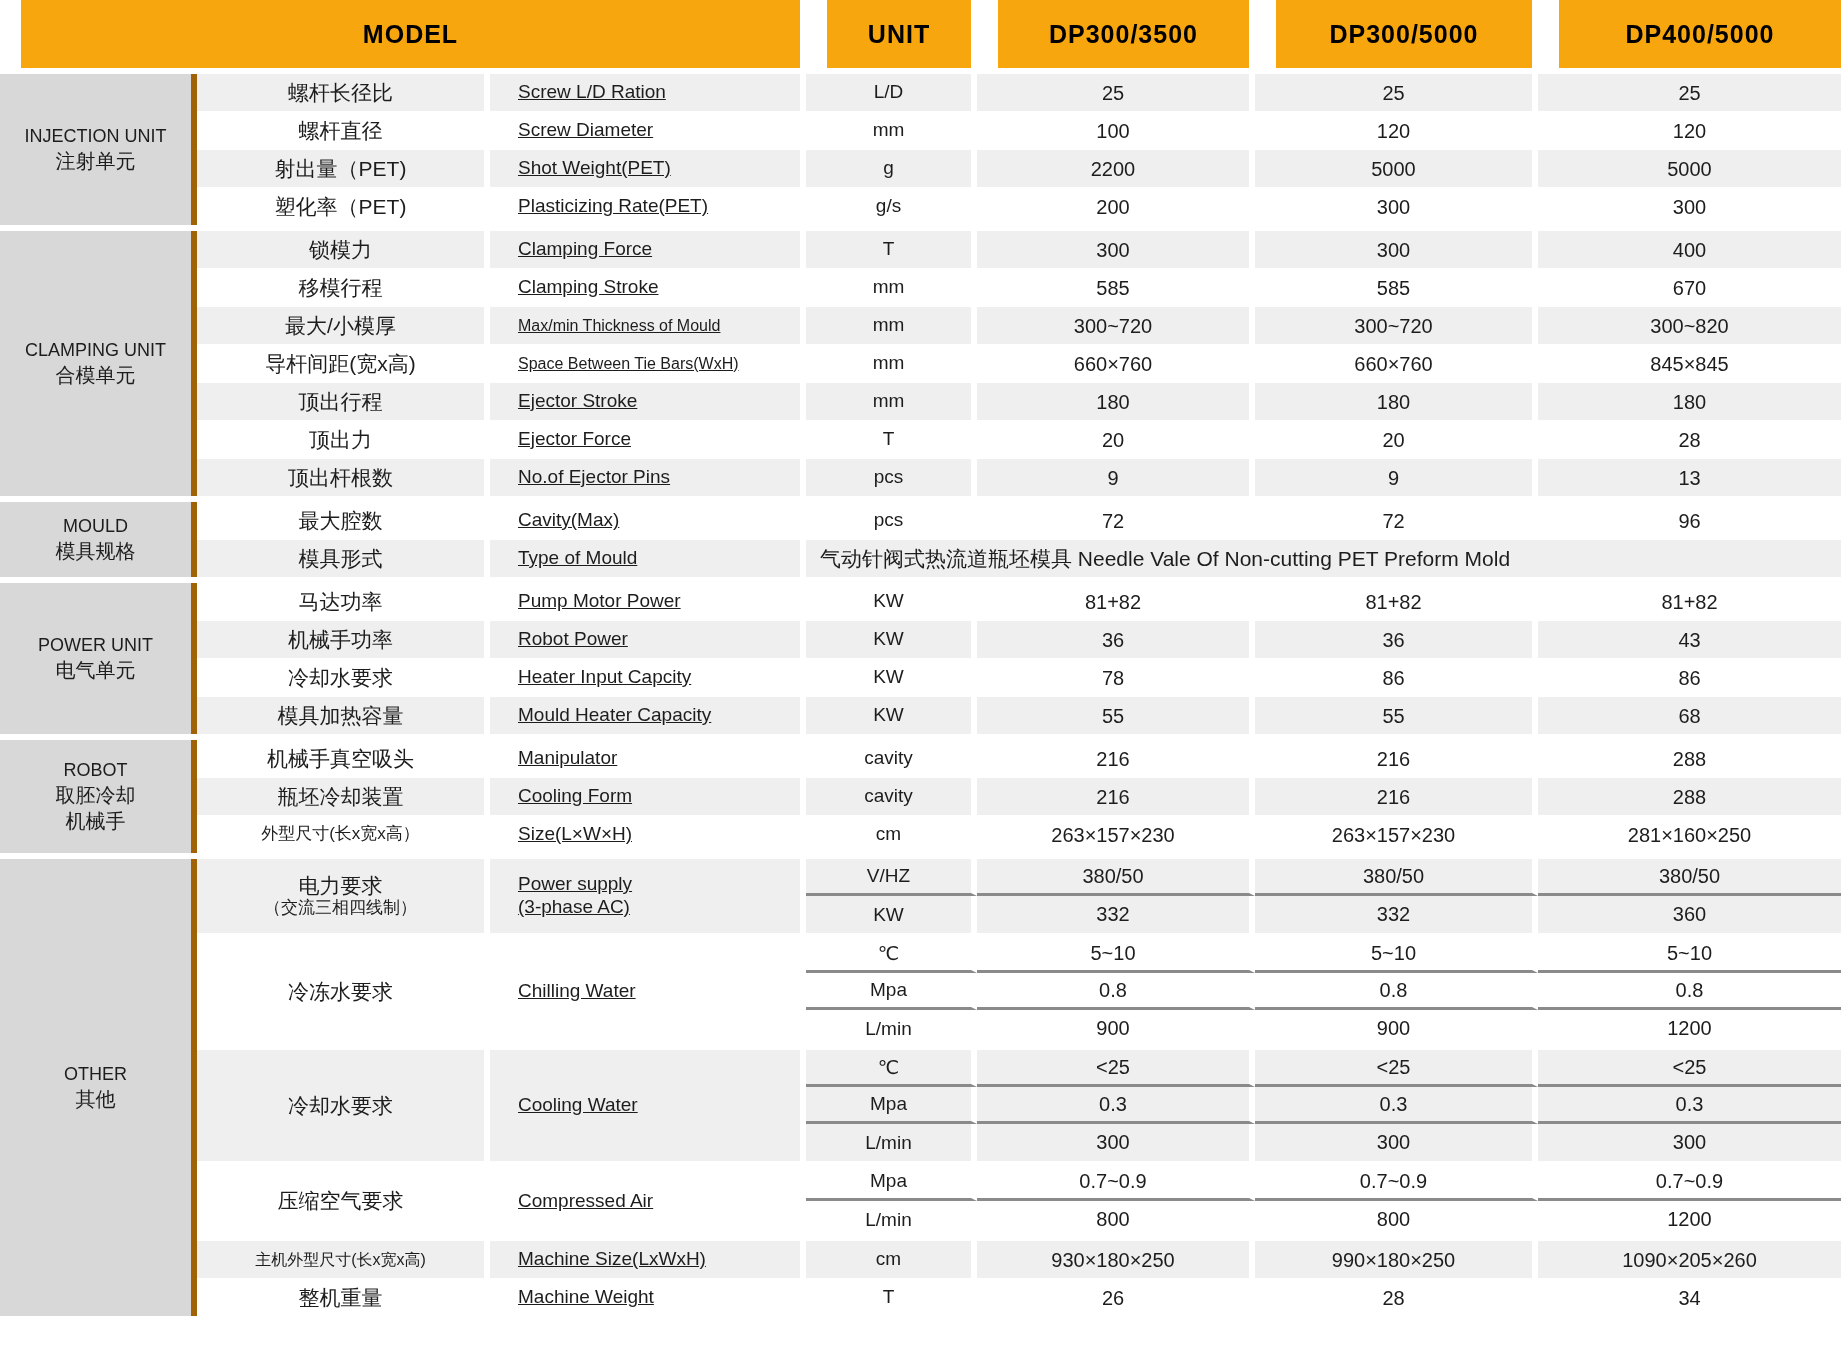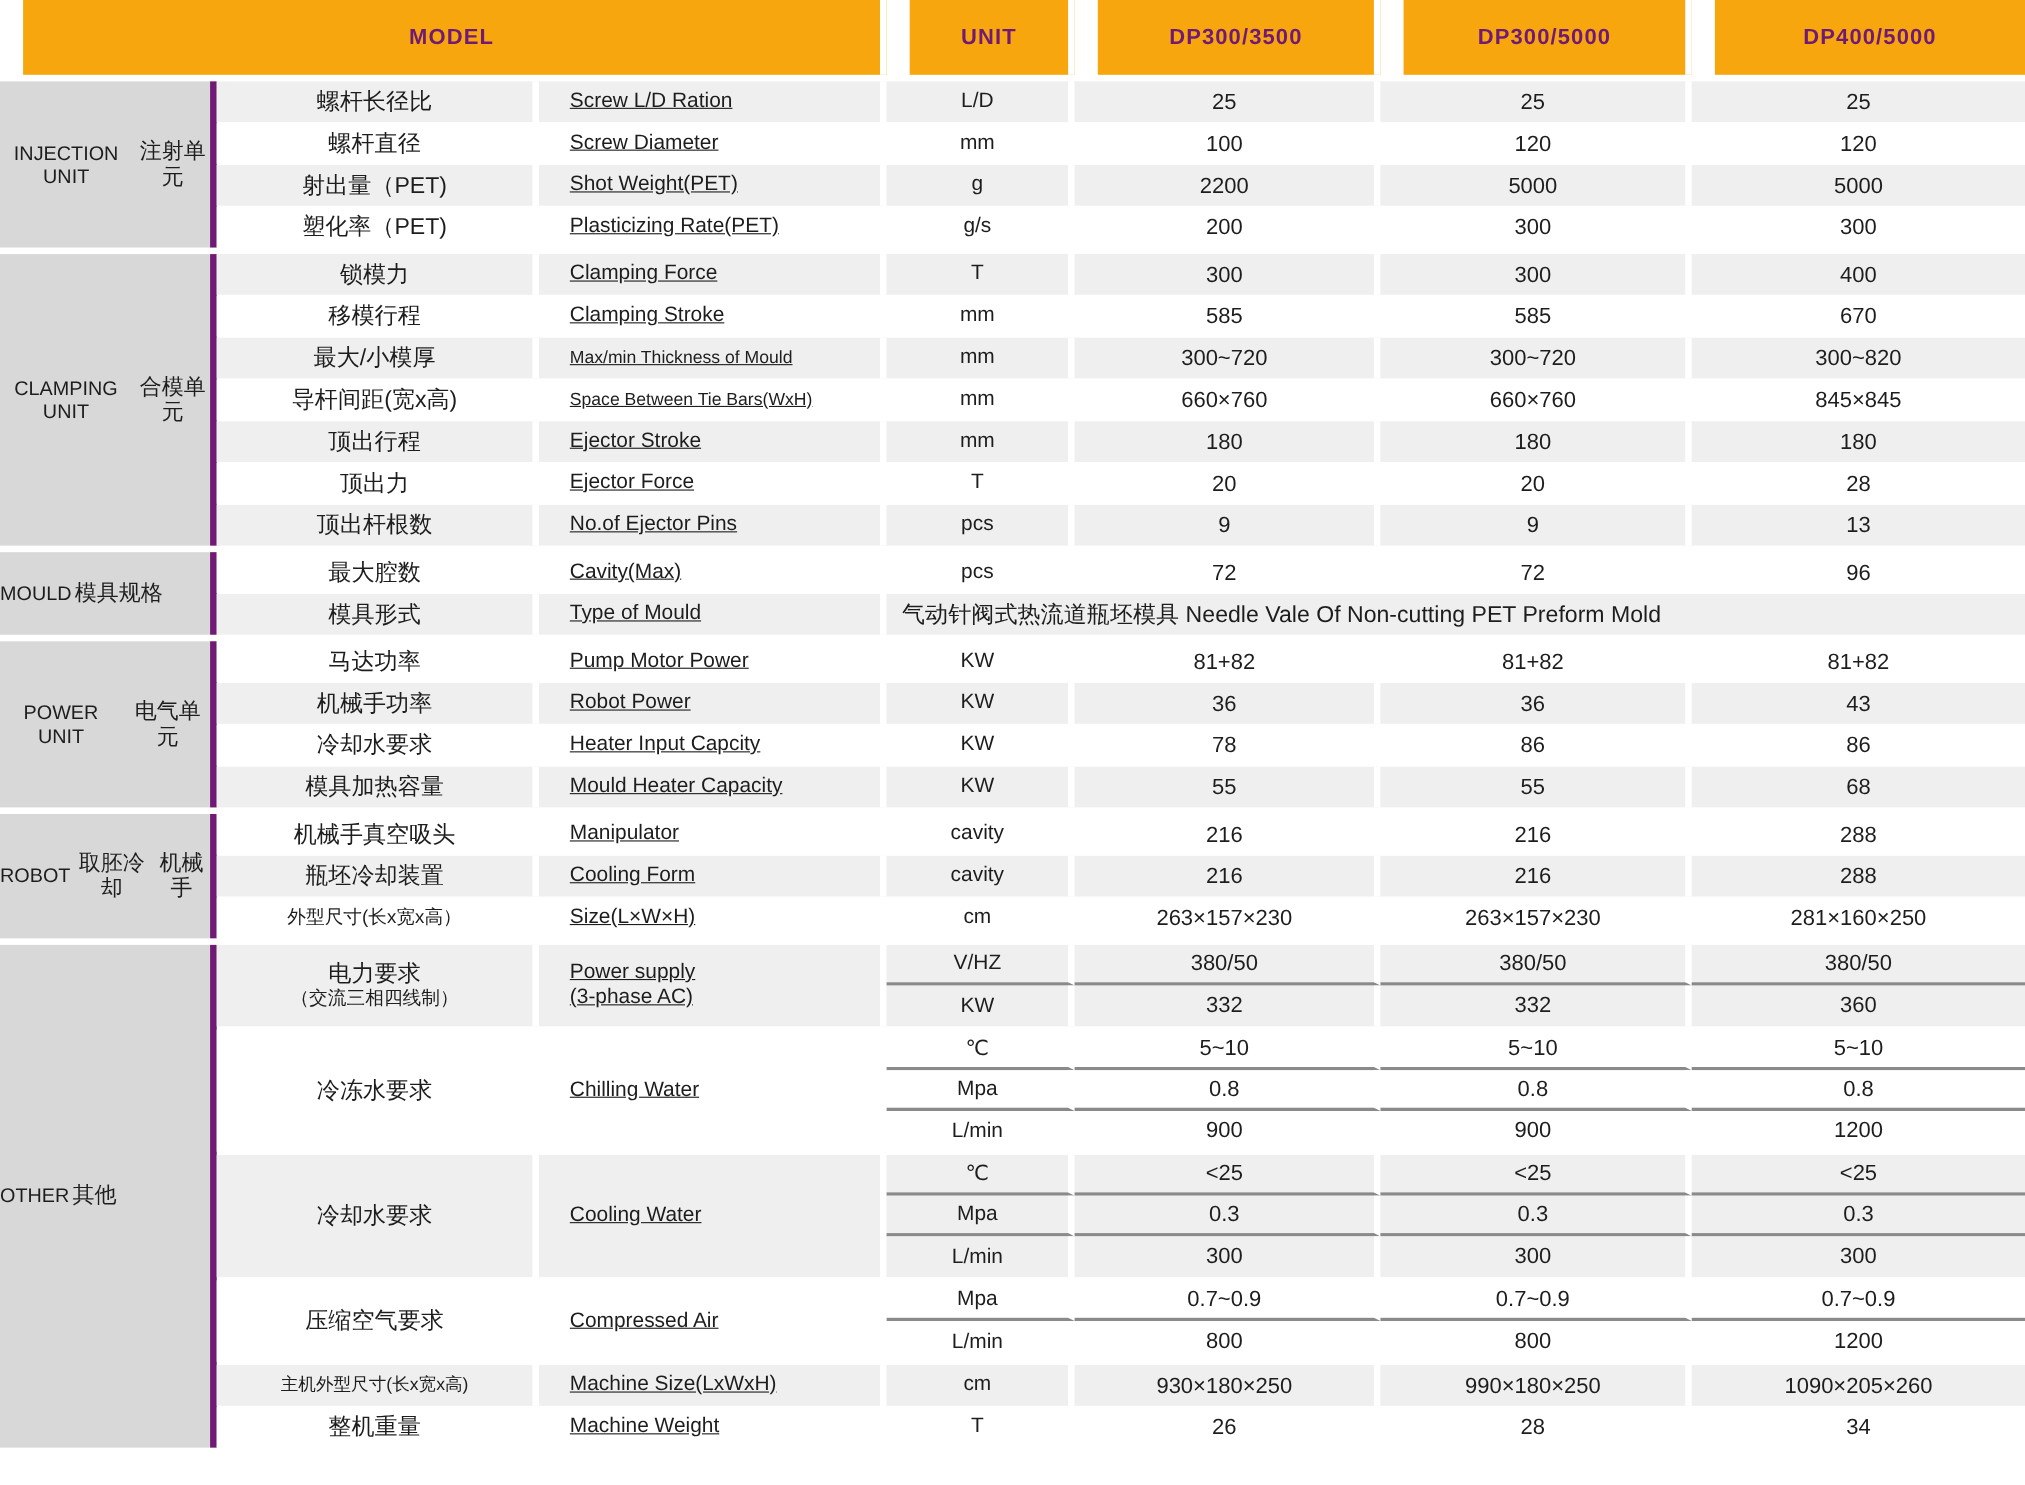--- a/index.html
+++ b/index.html
@@ -1,29 +1,29 @@
 <!DOCTYPE html>
 <html style="--orange: #F7A70D; --rowgray: #EFEFEF; --groupgray: #D8D8D8; --sepgray: #8A8A8A;"><head>
 <meta charset="utf-8">
 <style>
   html,body{margin:0;padding:0;background:#fff;}
   body{font-family:"Liberation Sans","DejaVu Sans",sans-serif;color:#1d1d1d;}
   #page{width:1841px;height:1350px;overflow:hidden;background:#fff;}
 
   
   .hdr{display:grid;grid-template-columns:806px 171px 278px 283px 1fr;height:68px;margin-bottom:6px;}
-  .hcell{background:var(--orange,#F7A70D);color:#701a75;font-weight:bold;font-size:20px;
+  .hcell{background:var(--orange,#F7A70D);color:#000000;font-weight:bold;font-size:25px;
          display:flex;align-items:center;justify-content:center;
          border-right:6px solid #fff;box-sizing:border-box;letter-spacing:1px;margin-left:21px;}
   .hcell:last-child{border-right:none;}
 
   
   .group{display:grid;grid-template-columns:197px 1fr;margin-bottom:6px;}
-  .gcell{background:var(--groupgray,#D8D8D8);border-right:6px solid #701a75;box-sizing:border-box;
-         display:flex;flex-direction:row;justify-content:flex-start;align-items:center;gap:3px;}
+  .gcell{background:var(--groupgray,#D8D8D8);border-right:6px solid #a16207;box-sizing:border-box;
+         display:flex;flex-direction:column;justify-content:center;align-items:center;gap:3px;}
   .gline{font-size:18px;line-height:1.15;text-align:center;}
   .gline.cnline{font-size:20px;}
   .grows > :last-child{margin-bottom:0;}
 
   
   .row{display:grid;grid-template-columns:293px 316px 171px 278px 283px 1fr;height:37px;margin-bottom:1px;}
   .row.span-row{grid-template-columns:293px 316px 1fr;}
   .c{display:flex;flex-direction:column;align-items:center;justify-content:center;
      border-right:6px solid #fff;box-sizing:border-box;line-height:1.1;}
   .row .c:last-child{border-right:none;}

